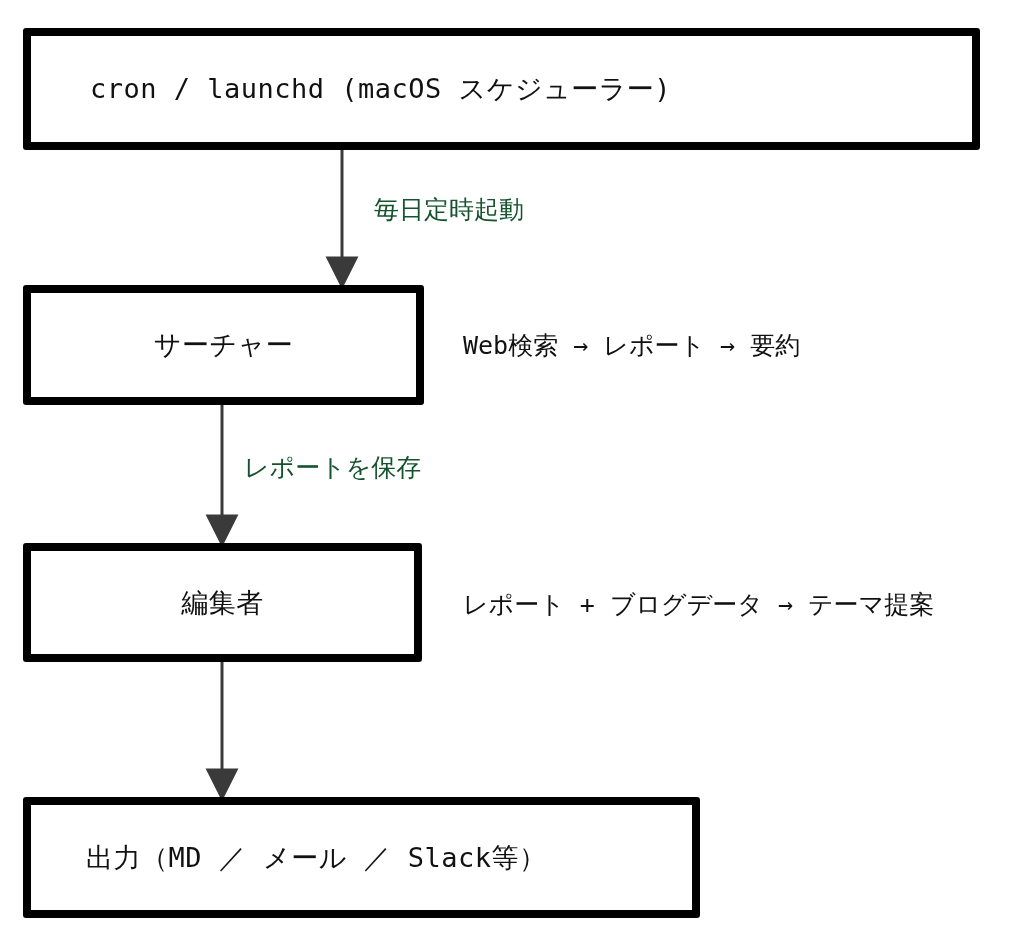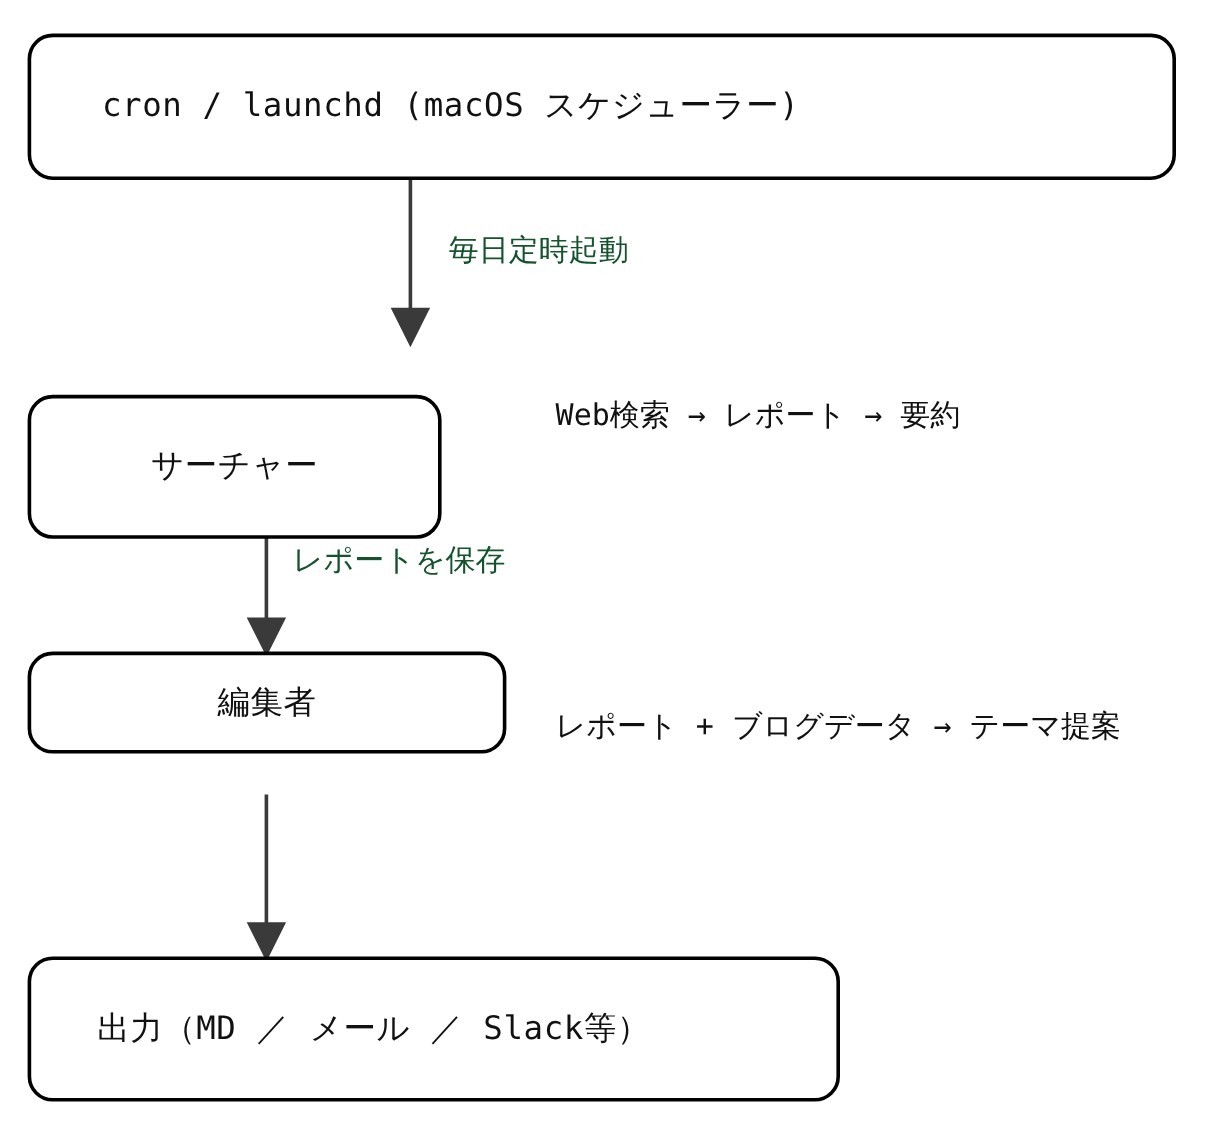--- a/index.html
+++ b/index.html
@@ -17,22 +17,22 @@
   }
   #diagram-canvas {
     position: absolute;
     inset: 0;
     width: 1012px;
     height: 948px;
   }
   .node-box {
     position: absolute;
     box-sizing: border-box;
-    border: 3px solid #000000;
-    border-radius: 21px;
+    border: 8px solid #000000;
+    border-radius: 3px;
     background: #ffffff;
     display: flex;
     align-items: center;
     text-align: center;
   }
   .node-label {
     white-space: pre;
     font-family: "DejaVu Sans Mono", "Liberation Mono", monospace;
     font-size: 27px;
     letter-spacing: 0.5px;
@@ -41,26 +41,25 @@
   }
   .node-label.plain {
     font-family: "DejaVu Sans", "Liberation Sans", sans-serif;
   }
   
   #node-scheduler {
     left: 23px; top: 28px; width: 957px; height: 122px;
     padding-left: 59px;
   }
   #node-searcher {
-    left: 23px; top: 285px; width: 345px; height: 120px;
+    left: 23px; top: 285px; width: 401px; height: 120px;
     justify-content: center;
-    margin-top: 44px;
   }
   #node-editor {
-    left: 23px; top: 543px; width: 399px; height: 85px;
+    left: 23px; top: 543px; width: 399px; height: 119px;
     justify-content: center;
   }
   #node-output {
     left: 23px; top: 797px; width: 677px; height: 121px;
     padding-left: 55px;
   }
   
   .edge-label {
     position: absolute;
     white-space: pre;

